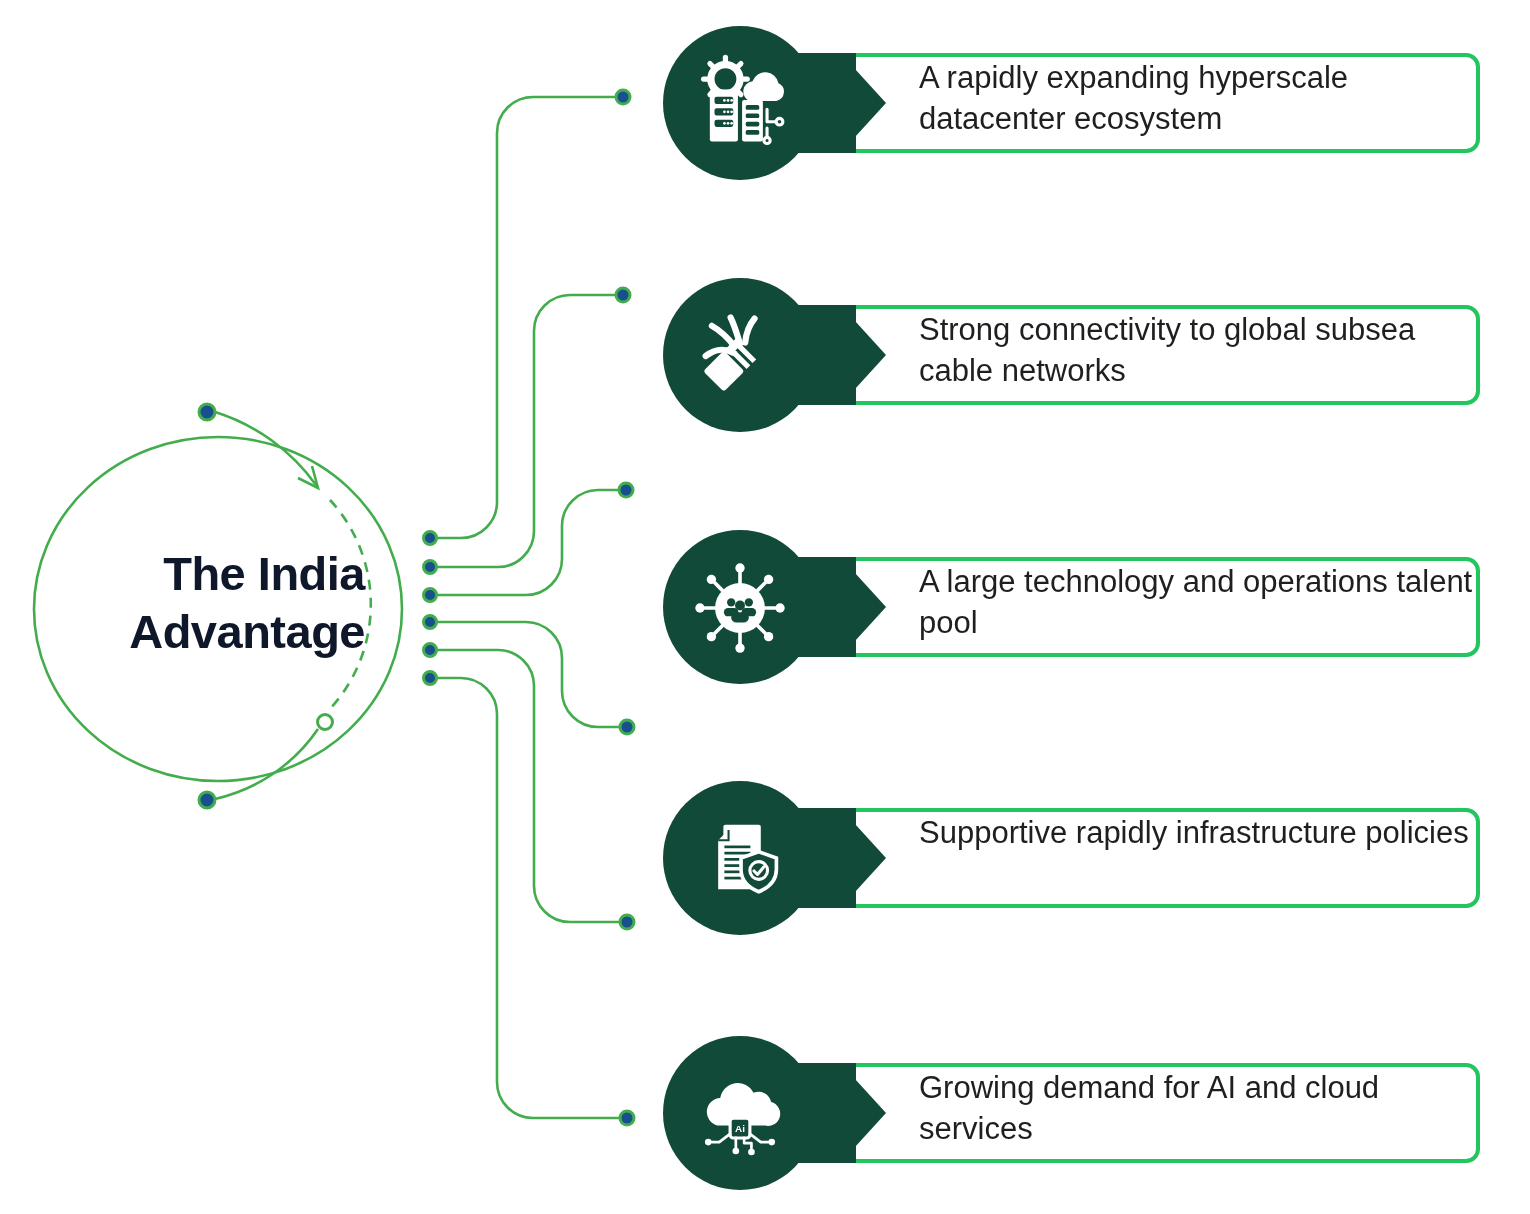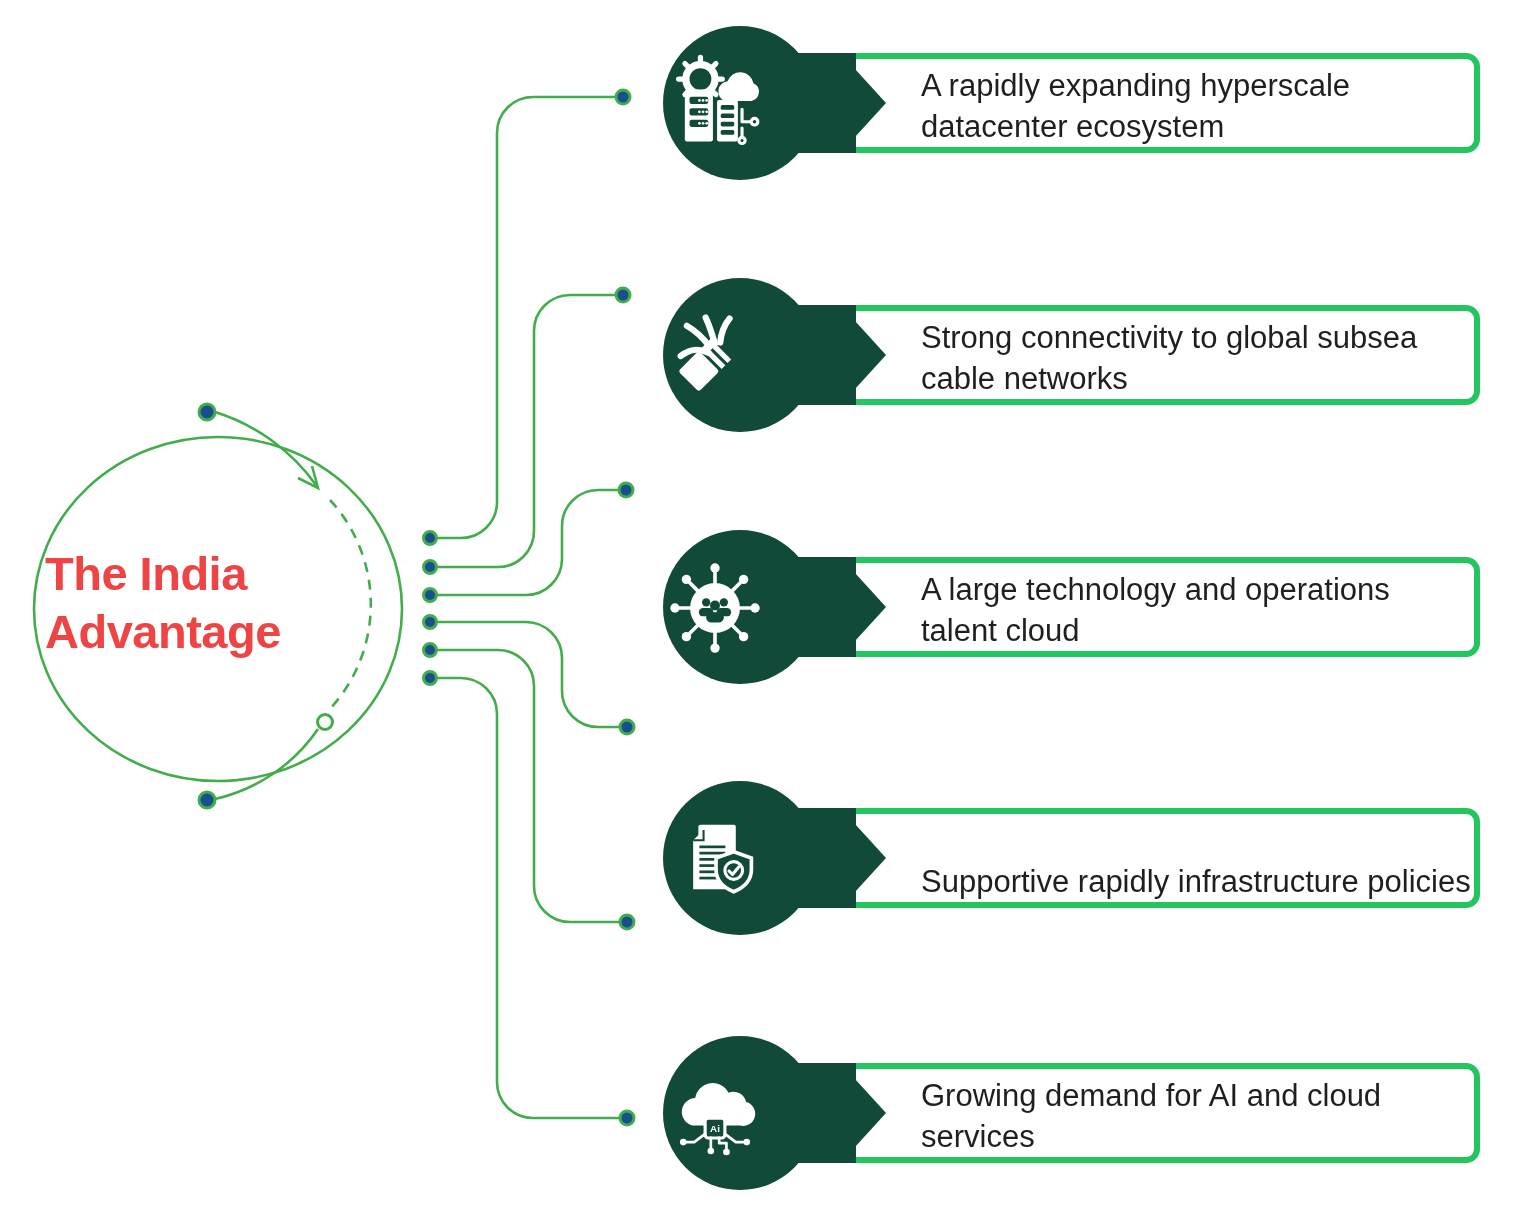--- a/index.html
+++ b/index.html
@@ -6,39 +6,39 @@
   .canvas{
     position:relative;width:1530px;height:1214px;background:#ffffff;overflow:hidden;
     font-family:"Liberation Sans","DejaVu Sans",sans-serif;
   }
   .wire-layer{position:absolute;left:0;top:0;width:1530px;height:1214px;}
   .wire{fill:none;stroke:#43AD4D;stroke-width:2.6;}
   .dashed{stroke-dasharray:10 8;}
   .node{fill:#17508C;stroke:#43AD4D;stroke-width:3;}
   .center-title{
     position:absolute;left:45px;top:545px;width:320px;
-    text-align:left;font-size:47px;line-height:58px;font-weight:bold;
-    color:#ef4444;letter-spacing:-0.5px;
+    text-align:right;font-size:47px;line-height:58px;font-weight:bold;
+    color:#0f172a;letter-spacing:-0.5px;
   }
   .item{position:absolute;left:0;width:1530px;height:0;}
   .item1{top:103px}.item2{top:355px}.item3{top:607px}.item4{top:858px}.item5{top:1113px}
   .pill{
     position:absolute;left:792px;top:-50px;width:688px;height:100px;
-    background:#ffffff;border:6px solid #22c55e;border-radius:14px;
-    box-sizing:border-box;display:flex;align-items:flex-end;padding-left:123px;
+    background:#ffffff;border:4px solid #22c55e;border-radius:14px;
+    box-sizing:border-box;display:flex;align-items:flex-start;padding-left:123px;
   }
   .pill-text{font-size:31px;line-height:41px;color:#1f1f1f;}
   .banner{position:absolute;left:740px;top:-50px;width:116px;height:100px;background:#124A3A;}
   .chevron{
     position:absolute;left:855px;top:-34px;width:31px;height:68px;background:#124A3A;
     clip-path:polygon(0 0,100% 50%,0 100%);
   }
   .icon-circle{
     position:absolute;left:663px;top:-77px;width:154px;height:154px;border-radius:50%;
-    background:#124A3A;display:flex;align-items:center;justify-content:flex-start;
+    background:#124A3A;display:flex;align-items:center;justify-content:center;
   }
   .icon-circle svg{width:104px;height:104px;display:block;}
   .w{fill:#ffffff;} .d{fill:#124A3A;}
   .ws{fill:none;stroke:#ffffff;stroke-linecap:round;stroke-linejoin:round;}
 </style>
 </head>
 <body>
 
 <div class="canvas">
 
@@ -152,21 +152,21 @@
           <rect x="36" y="42" width="28" height="5" class="w"></rect>
           <rect x="36" y="50" width="28" height="5" class="w"></rect>
           <rect x="36" y="58" width="28" height="28" rx="3" class="w"></rect>
         </g>
       </svg>
     </div>
   </div>
 
   <div class="item item3">
     <div class="pill">
-      <span class="pill-text">A large technology and operations talent cloud</span>
+      <span class="pill-text">A large technology and operations talent pool</span>
     </div>
     <div class="banner"></div>
     <div class="chevron"></div>
     <div class="icon-circle">
       <svg viewBox="0 0 100 100">
         <g class="ws" stroke-width="3.5">
           <path d="M50 27 V17"></path>
             <path d="M50 75 V85"></path>
             <path d="M74 51 H84"></path>
             <path d="M26 51 H16"></path>

